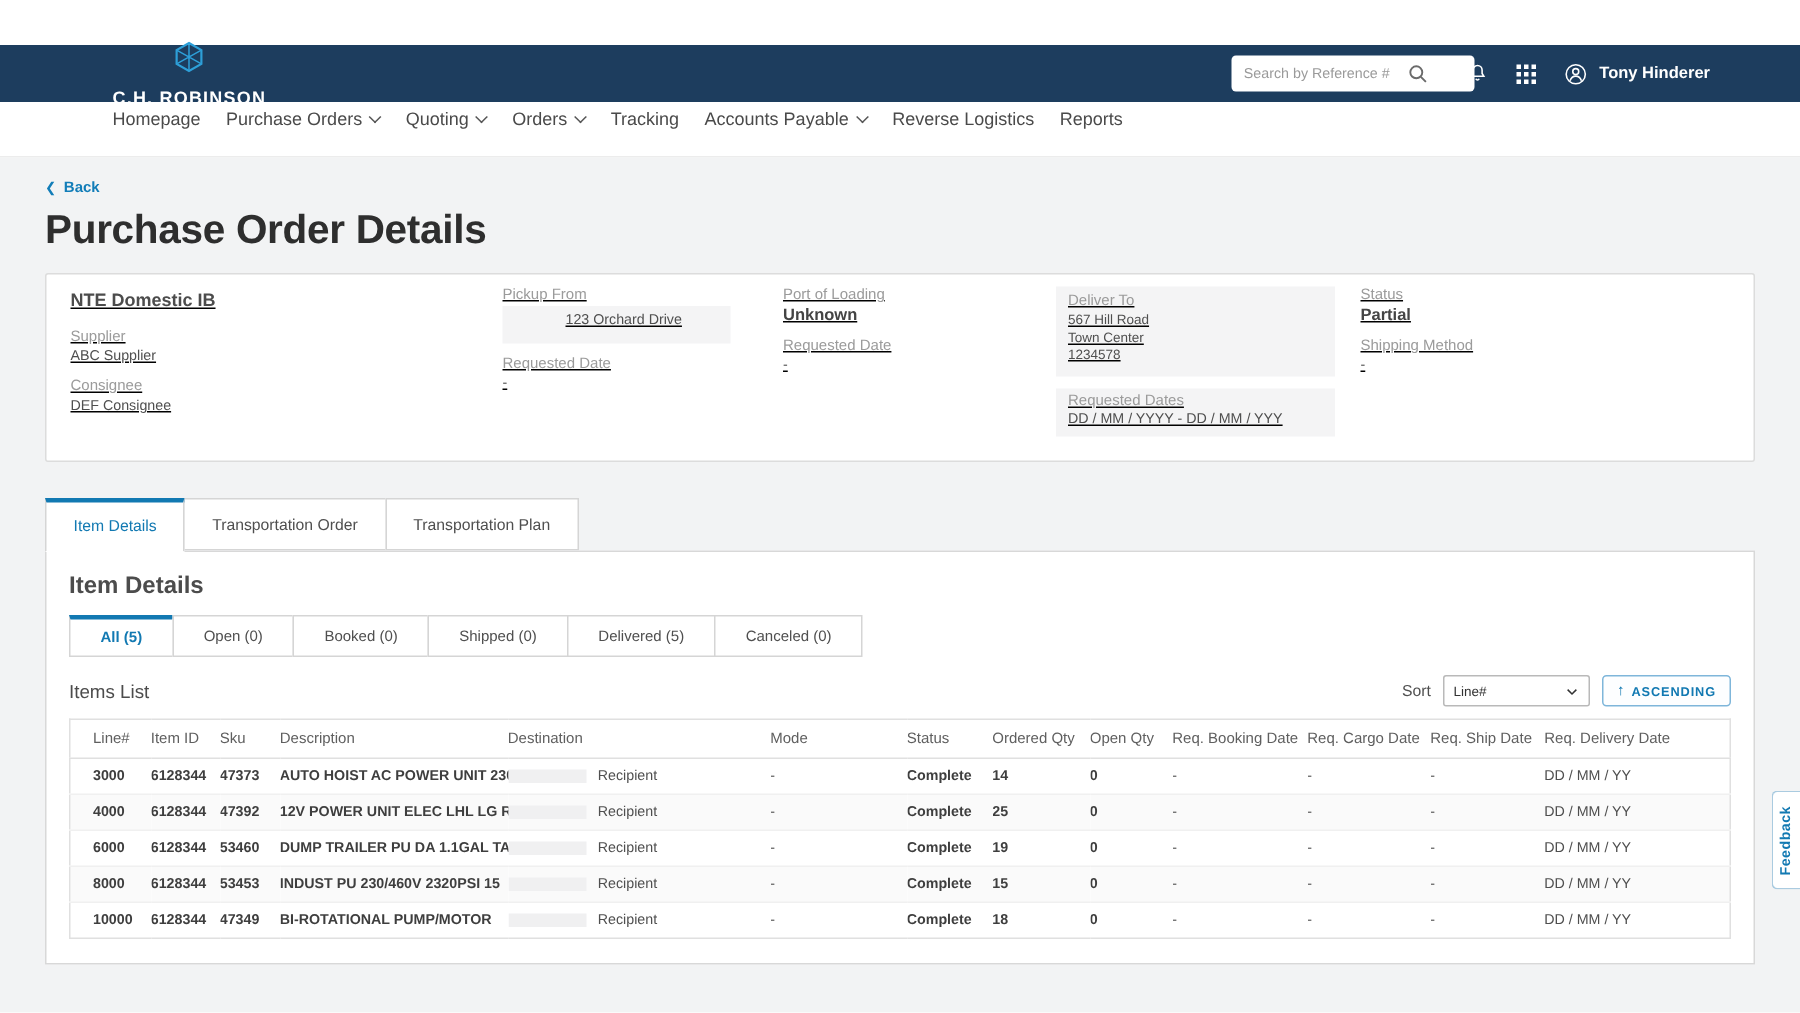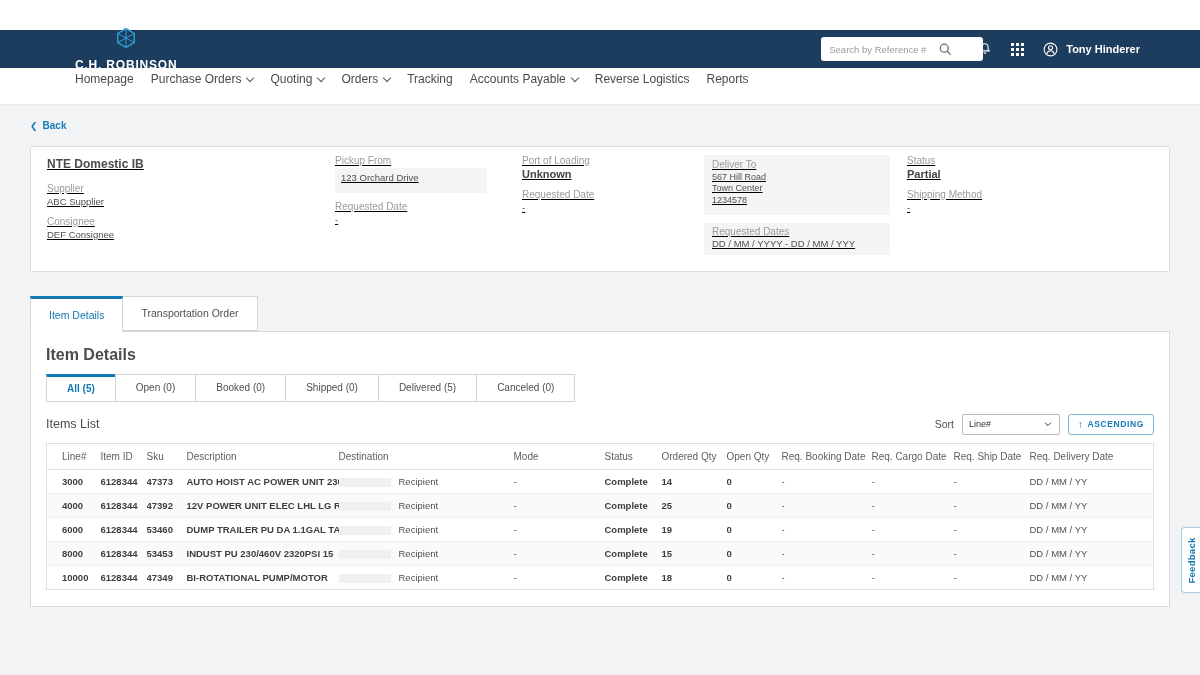--- a/index.html
+++ b/index.html
@@ -52,21 +52,21 @@
   .created-line b { font-size:8px; color:#9a9a9a; letter-spacing:.4px; }
   .po-card-body { display:flex; padding:8px 16px 16px; min-height:92px;text-decoration:underline; }
   .po-col { flex:0 0 auto; }
   .po-col.c1{ width:288px; } .po-col.c2{ width:187px; } .po-col.c3{ width:182px; }
   .po-col.c4{ width:203px; } .po-col.c5{ flex:1; }
   .fld-label { font-size:10px; color:#9b9b9b; margin-bottom:2px; }
   .fld-value { font-size:9.5px; color:#4f4f4f; margin-bottom:9px; }
   .fld-value.bold { font-weight:700; color:#444; font-size:11px; }
   .order-type { font-size:12px; font-weight:700; color:#4c4c4c; margin:2px 0 12px; }
   .redact-box { background:#f4f4f5; padding:4px 8px 10px 6px; width:152px; margin-bottom:8px; }
-  .redact-box .fld-value { margin-bottom:0; }
+  .redact-box .fld-value { margin-bottom:0;margin-left:36px; }
   .deliver-box { background:#f4f4f5; padding:4px 8px 8px 8px; width:186px; margin-bottom:8px; }
   .addr-line { font-size:9px; color:#4f4f4f; line-height:1.3; }
   .dates-box { background:#f4f4f5; padding:3px 8px 6px 8px; width:186px; }
   .dates-box .fld-label { margin-bottom:1px; }
   .dates-box .fld-value { margin-bottom:0; font-size:9.5px; }
 
   
   .tabs-row { display:flex; margin-top:24px; }
   .tab { height:35px; background:#fff; border:1px solid #d5d5d5; margin-left:-1px;
     display:flex; align-items:center; justify-content:center; padding:0 18px;
@@ -204,20 +204,21 @@
       </div>
     </nav>
 
   <main class="content">
 
     <a class="back-link">
       <span class="arr">❮</span>
       <span>Back</span>
     </a>
 
+    <h1>Purchase Order Details</h1>
 
     <section class="po-card">
       <div class="po-card-body">
         <div class="po-col c1">
           <div class="order-type">NTE Domestic IB</div>
           <div class="fld-label">Supplier</div>
           <div class="fld-value">ABC Supplier</div>
           <div class="fld-label">Consignee</div>
           <div class="fld-value">DEF Consignee</div>
         </div>
@@ -252,20 +253,21 @@
           <div class="fld-value bold">Partial</div>
           <div class="fld-label">Shipping Method</div>
           <div class="fld-value">-</div>
         </div>
       </div>
     </section>
 
     <div class="tabs-row">
         <div class="tab active">Item Details</div>
         <div class="tab">Transportation Order</div>
+        <div class="tab">Transportation Plan</div>
       </div>
 
     <section class="items-card">
       <h2>Item Details</h2>
       <div class="subtabs">
           <div class="subtab active">All (5)</div>
           <div class="subtab">Open (0)</div>
           <div class="subtab">Booked (0)</div>
           <div class="subtab">Shipped (0)</div>
           <div class="subtab">Delivered (5)</div>

